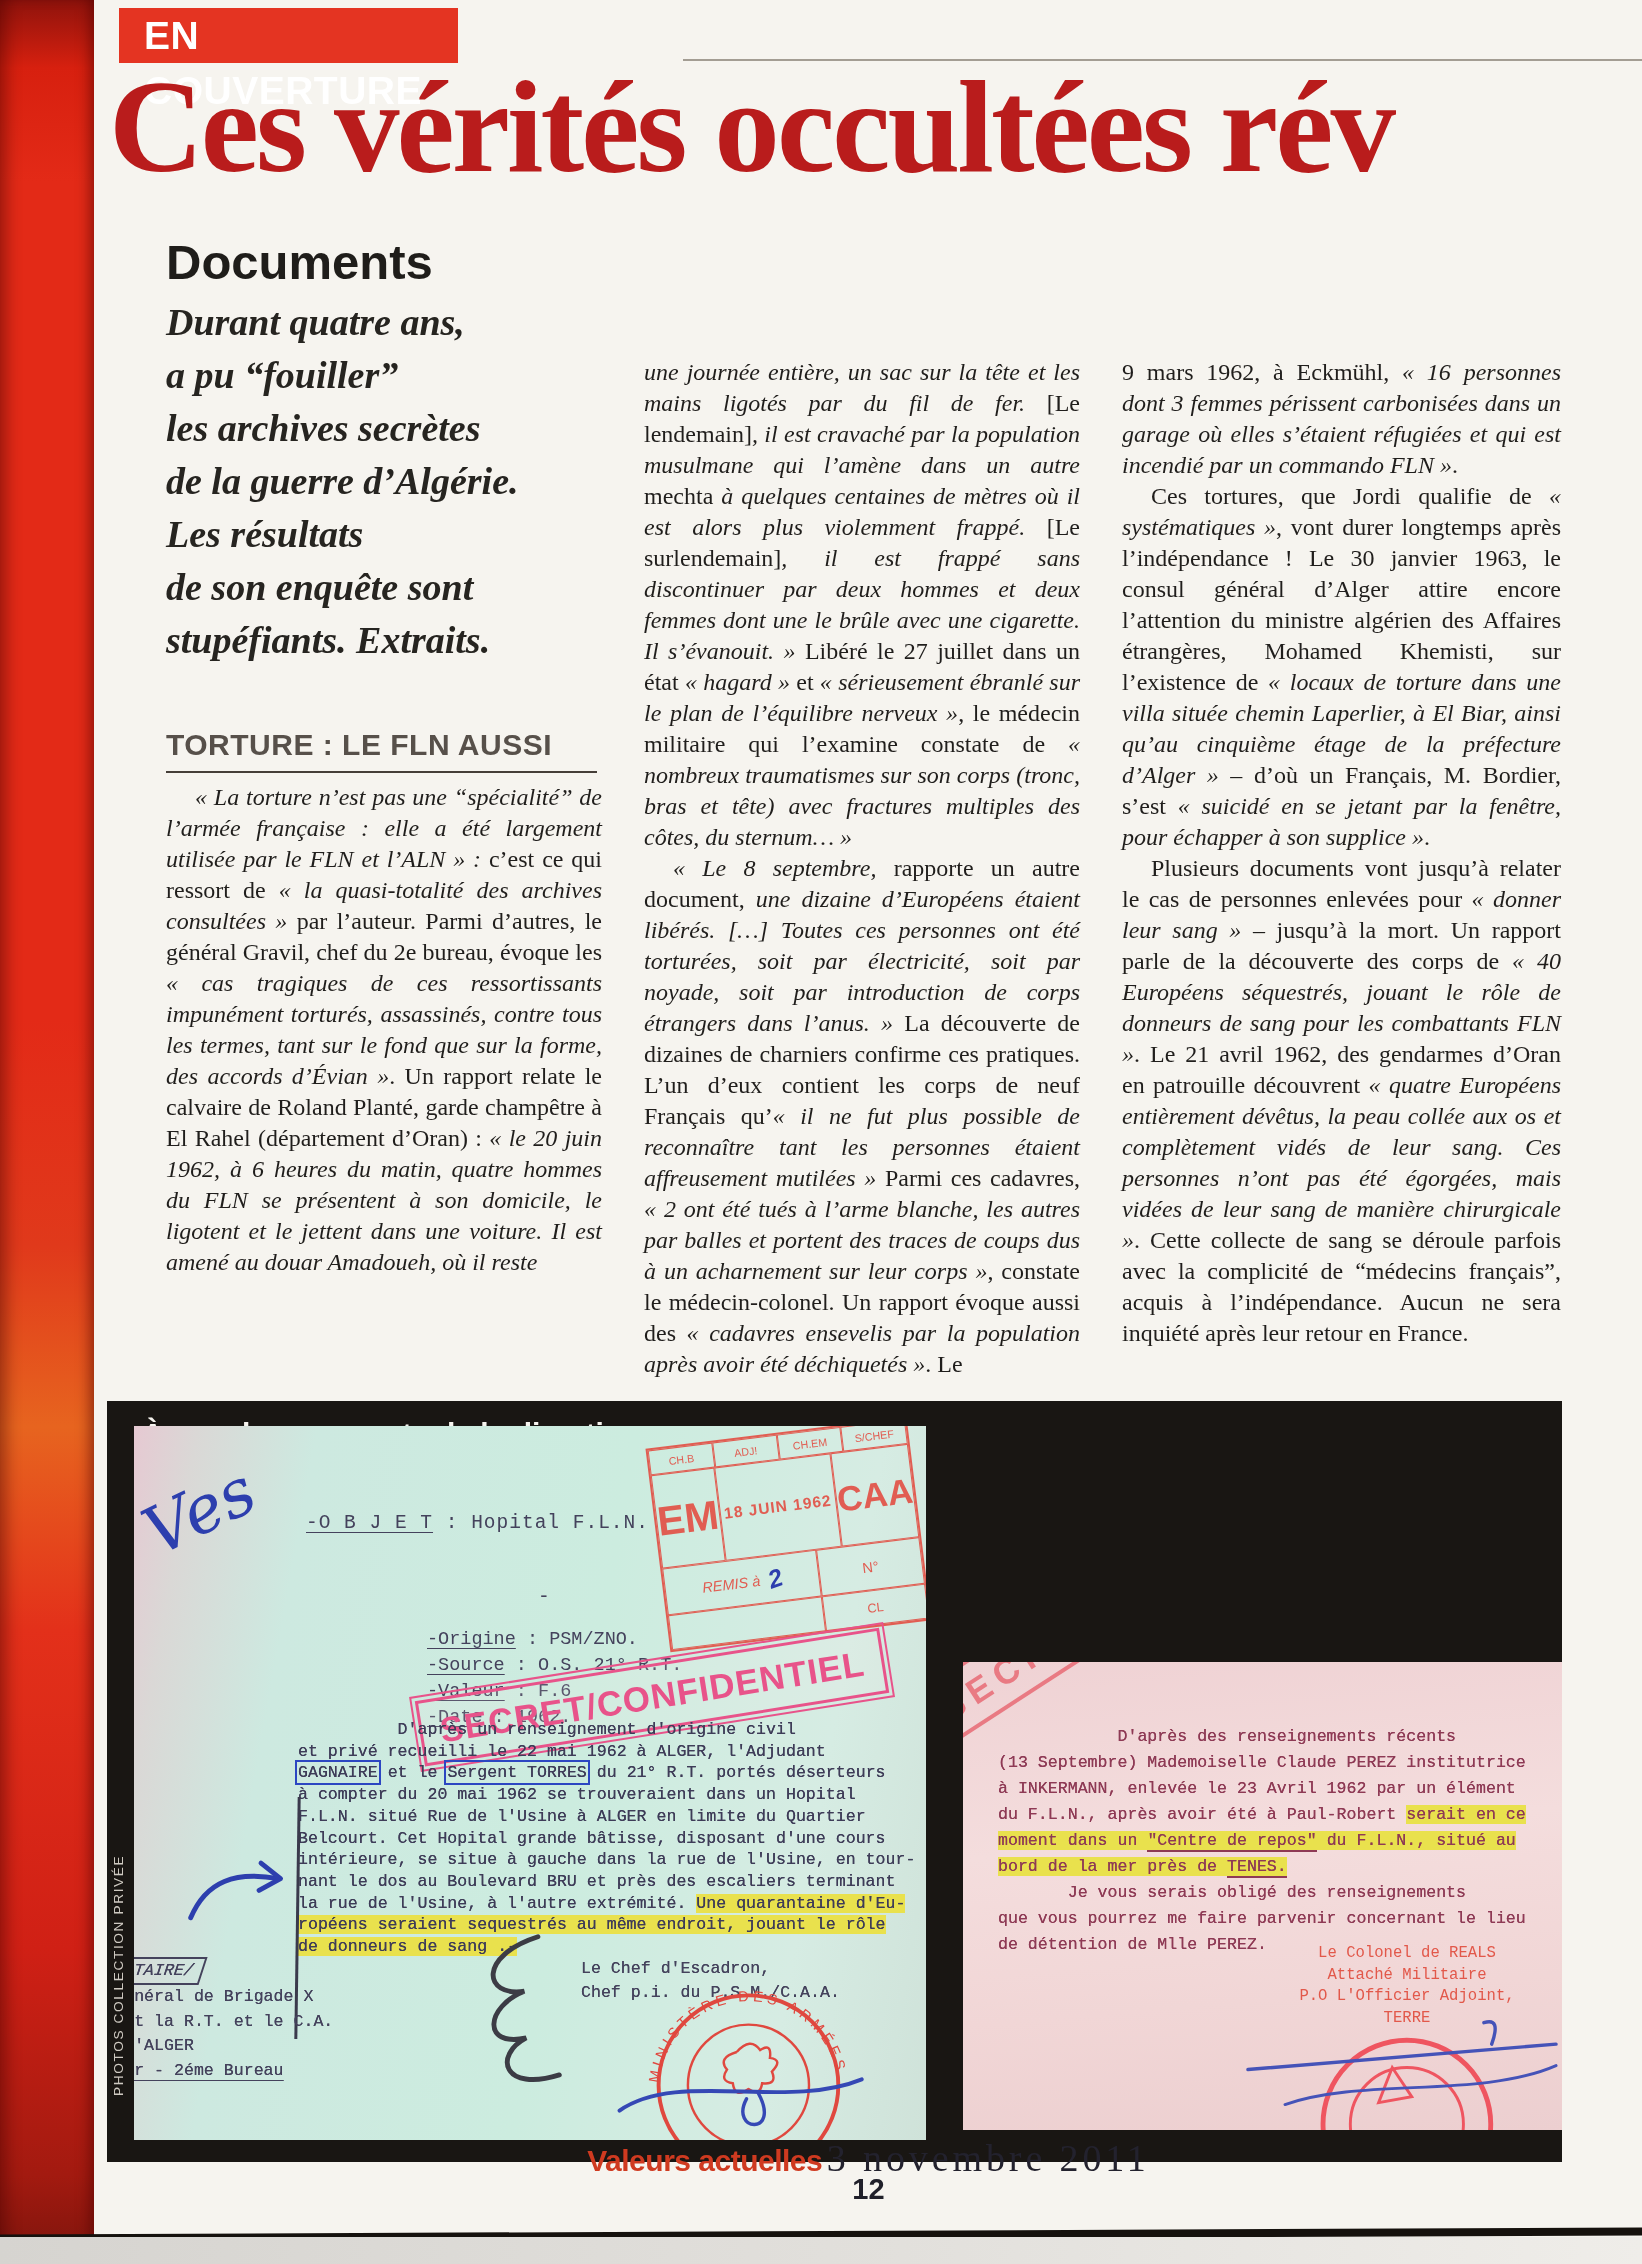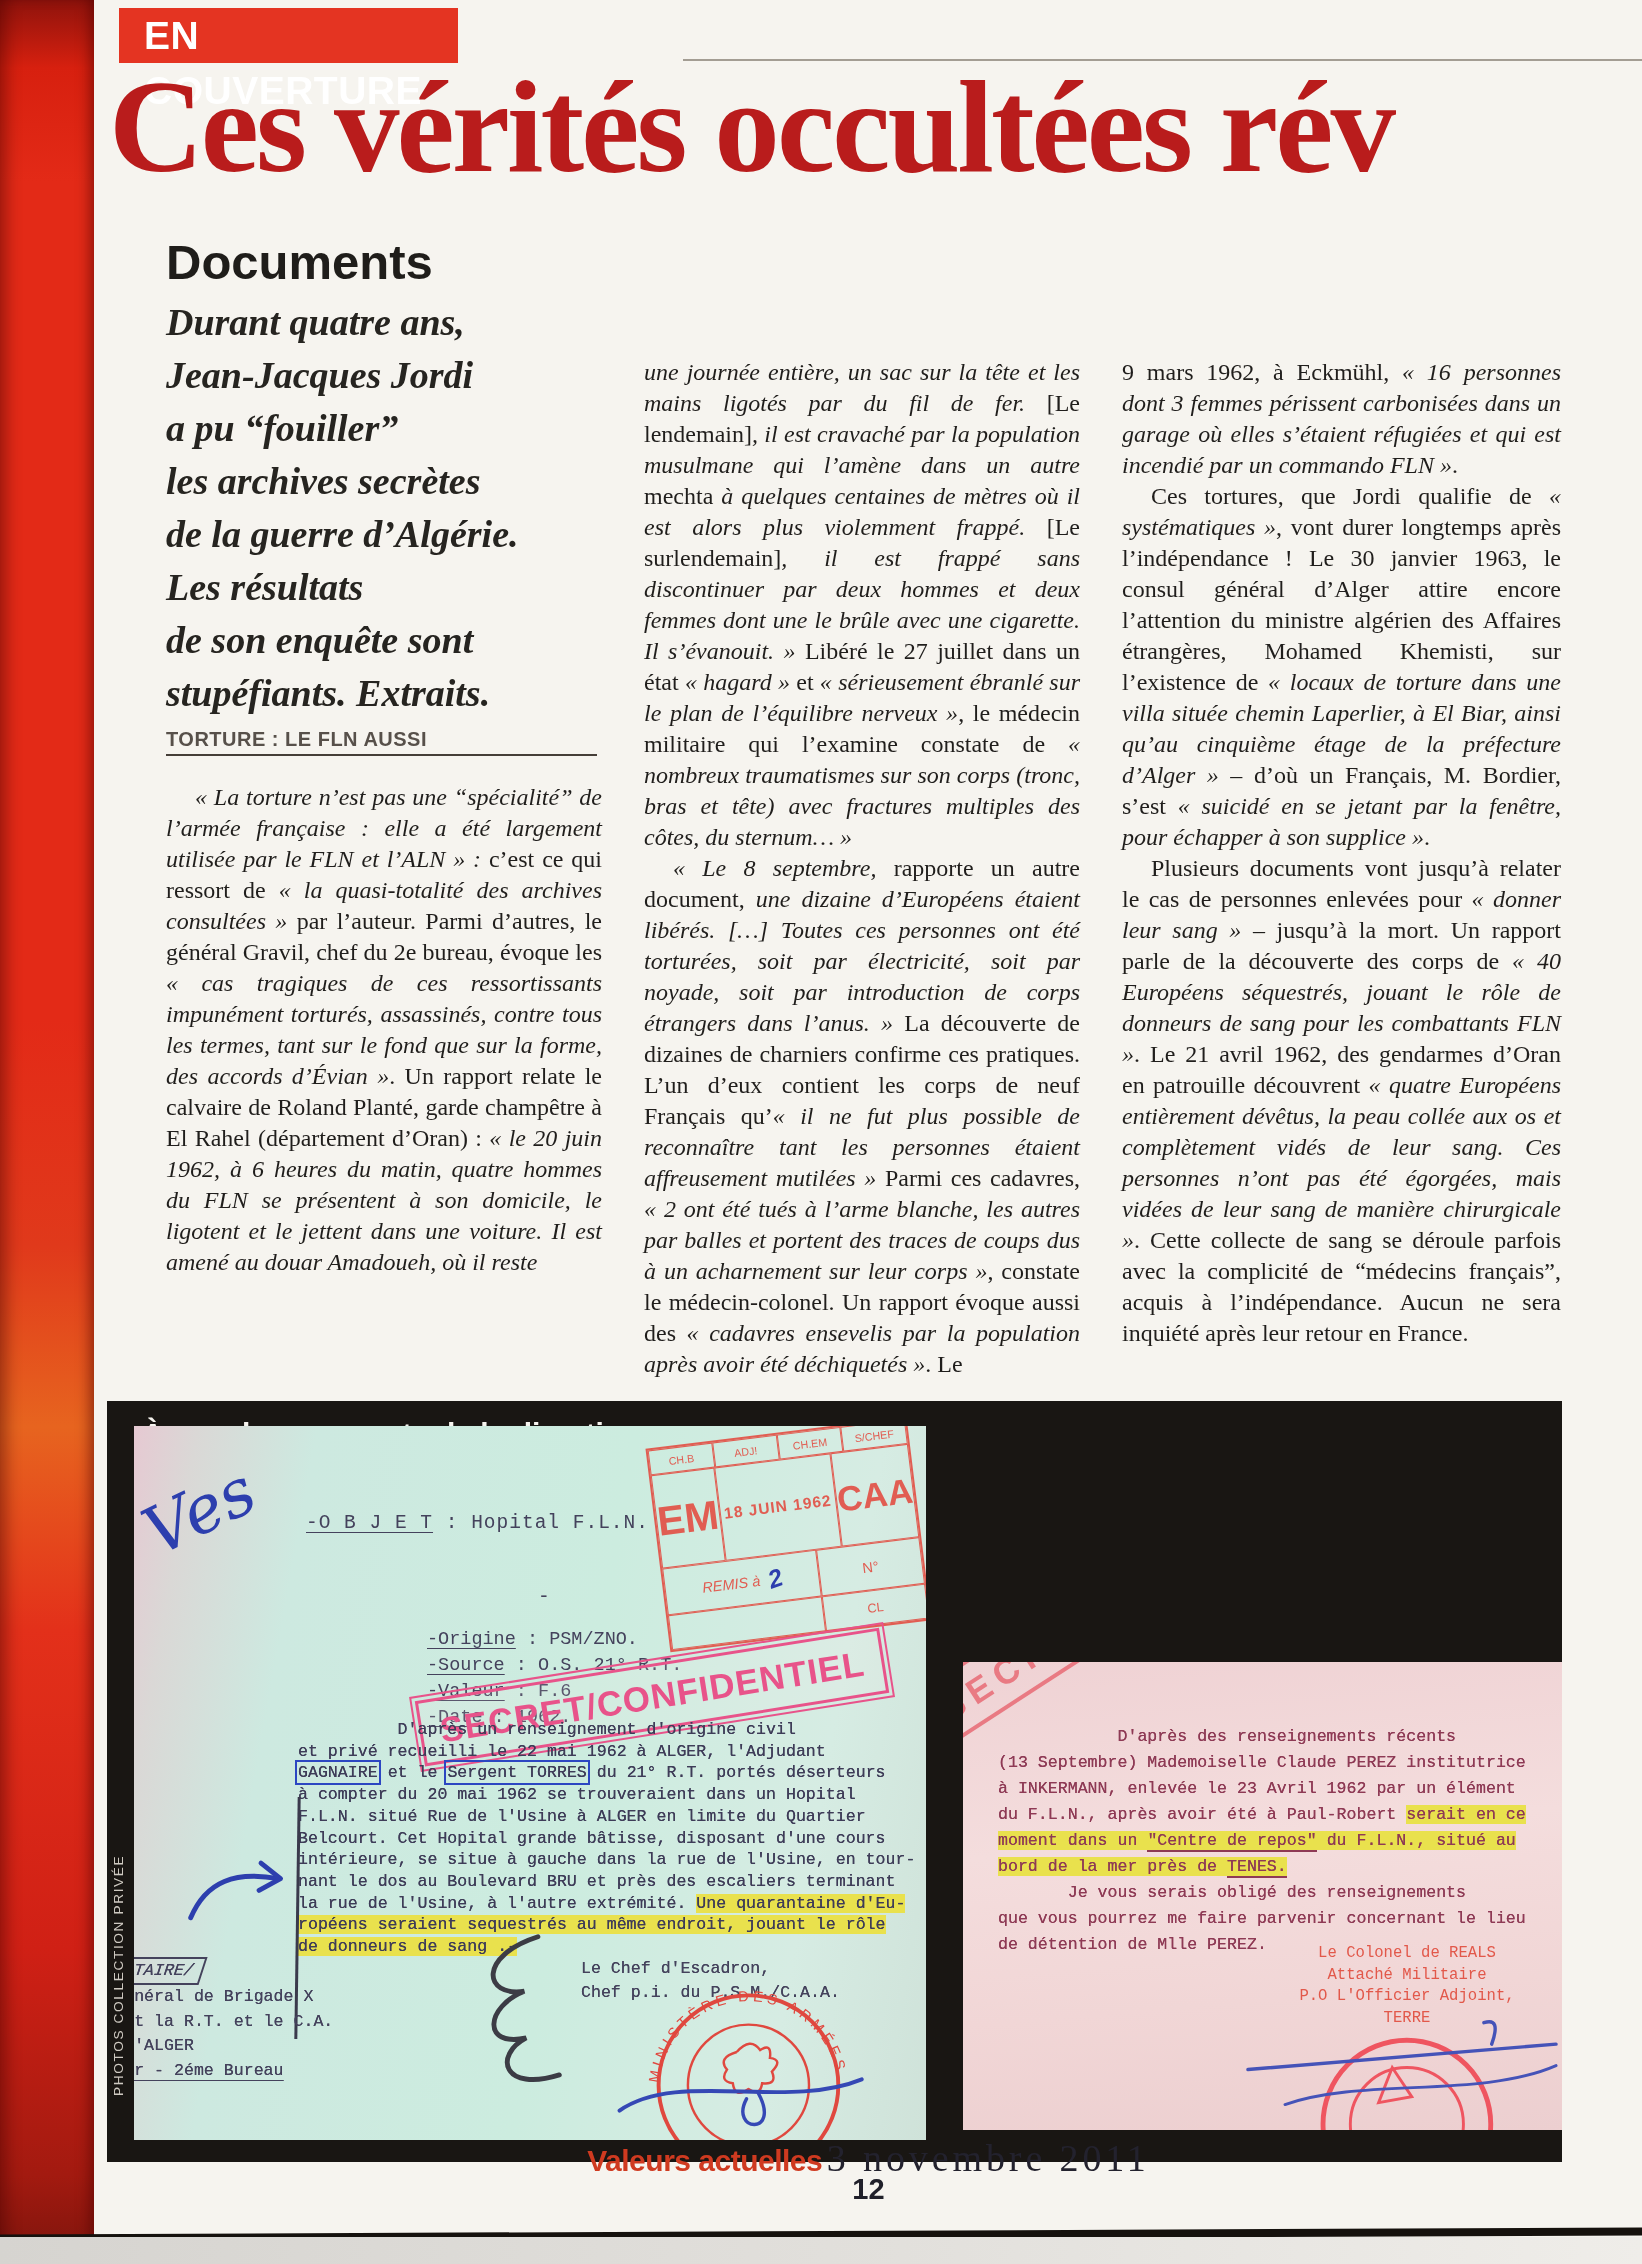--- a/index.html
+++ b/index.html
@@ -15,22 +15,22 @@
   .hairline{position:absolute;left:683px;top:59px;width:960px;border-top:2px solid #a39d93;}
   
   .headline{position:absolute;left:109px;top:51px;margin:0;font-family:"Liberation Serif",serif;
     font-weight:bold;font-size:131px;letter-spacing:-2.9px;color:#b91c1c;white-space:nowrap;}
   
   .intro-label{position:absolute;left:166px;top:234px;font-size:49px;font-weight:bold;color:#1f1d1a;}
   .intro-lines{position:absolute;left:166px;top:296px;font-size:38px;font-weight:bold;font-style:italic;
     color:#262420;font-family:Liberation Serif, serif;}
   .intro-lines .li{line-height:53px;}
   
-  .section-header{position:absolute;left:166px;top:728px;width:431px;font-size:20px;font-weight:bold;
-    color:#57504a;letter-spacing:0.5px;padding-bottom:3px;border-bottom:2.9px solid #453e38;}
+  .section-header{position:absolute;left:166px;top:728px;width:431px;font-size:30px;font-weight:bold;
+    color:#57504a;letter-spacing:0.5px;padding-bottom:9px;border-bottom:2.9px solid #453e38;}
   
   .col{position:absolute;font-family:"Liberation Serif",serif;font-size:24px;line-height:31px;
     text-align:justify;color:#201e1c;}
   .col1{left:166px;top:782px;width:436px;}
   .col2{left:644px;top:357px;width:436px;}
   .col3{left:1122px;top:357px;width:439px;}
   .para{margin:0;}
   .para.indent{text-indent:29px;}
   .it{font-style:italic;}
   
@@ -111,21 +111,20 @@
   <div class="red-strip"></div>
 
   <div class="kicker">EN COUVERTURE</div>
   <div class="hairline"></div>
 
   <h1 class="headline">Ces vérités occultées rév</h1>
 
   <div class="intro-label">Documents</div>
   <div class="intro-lines">
       <div class="li">Durant quatre ans,</div>
-      <div class="li">Jean-Jacques Jordi</div>
       <div class="li">a pu “fouiller”</div>
       <div class="li">les archives secrètes</div>
       <div class="li">de la guerre d’Algérie.</div>
       <div class="li">Les résultats</div>
       <div class="li">de son enquête sont</div>
       <div class="li">stupéfiants. Extraits.</div>
     </div>
 
   <div class="section-header">TORTURE : LE FLN AUSSI</div>
 

